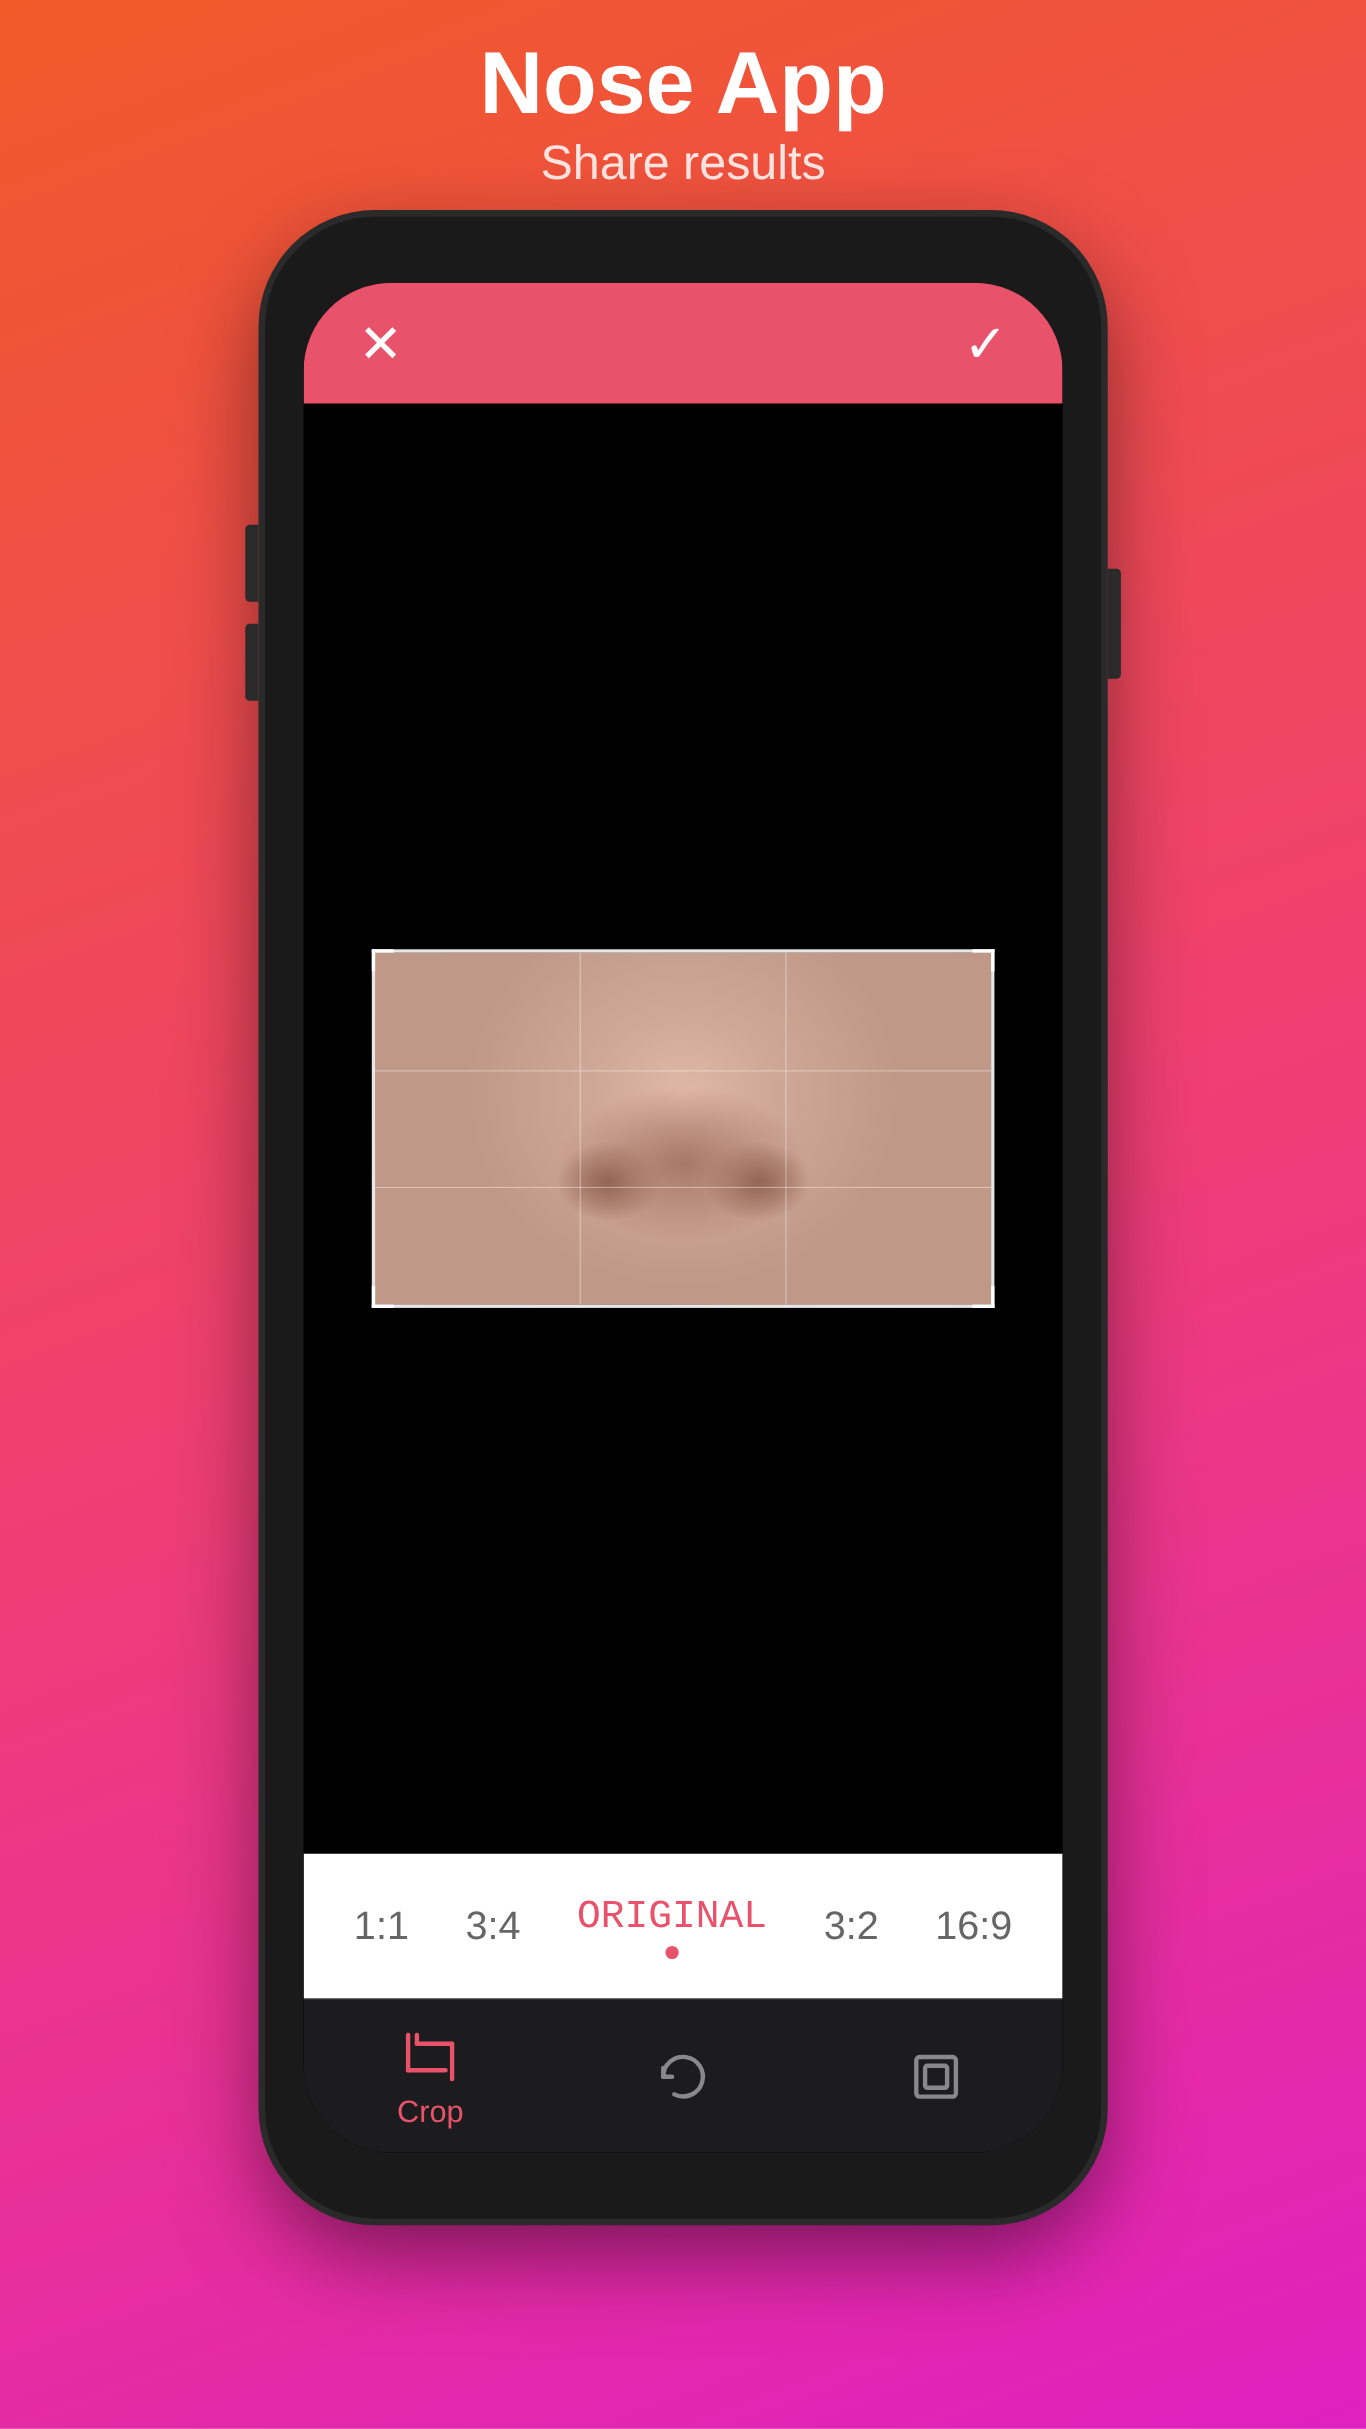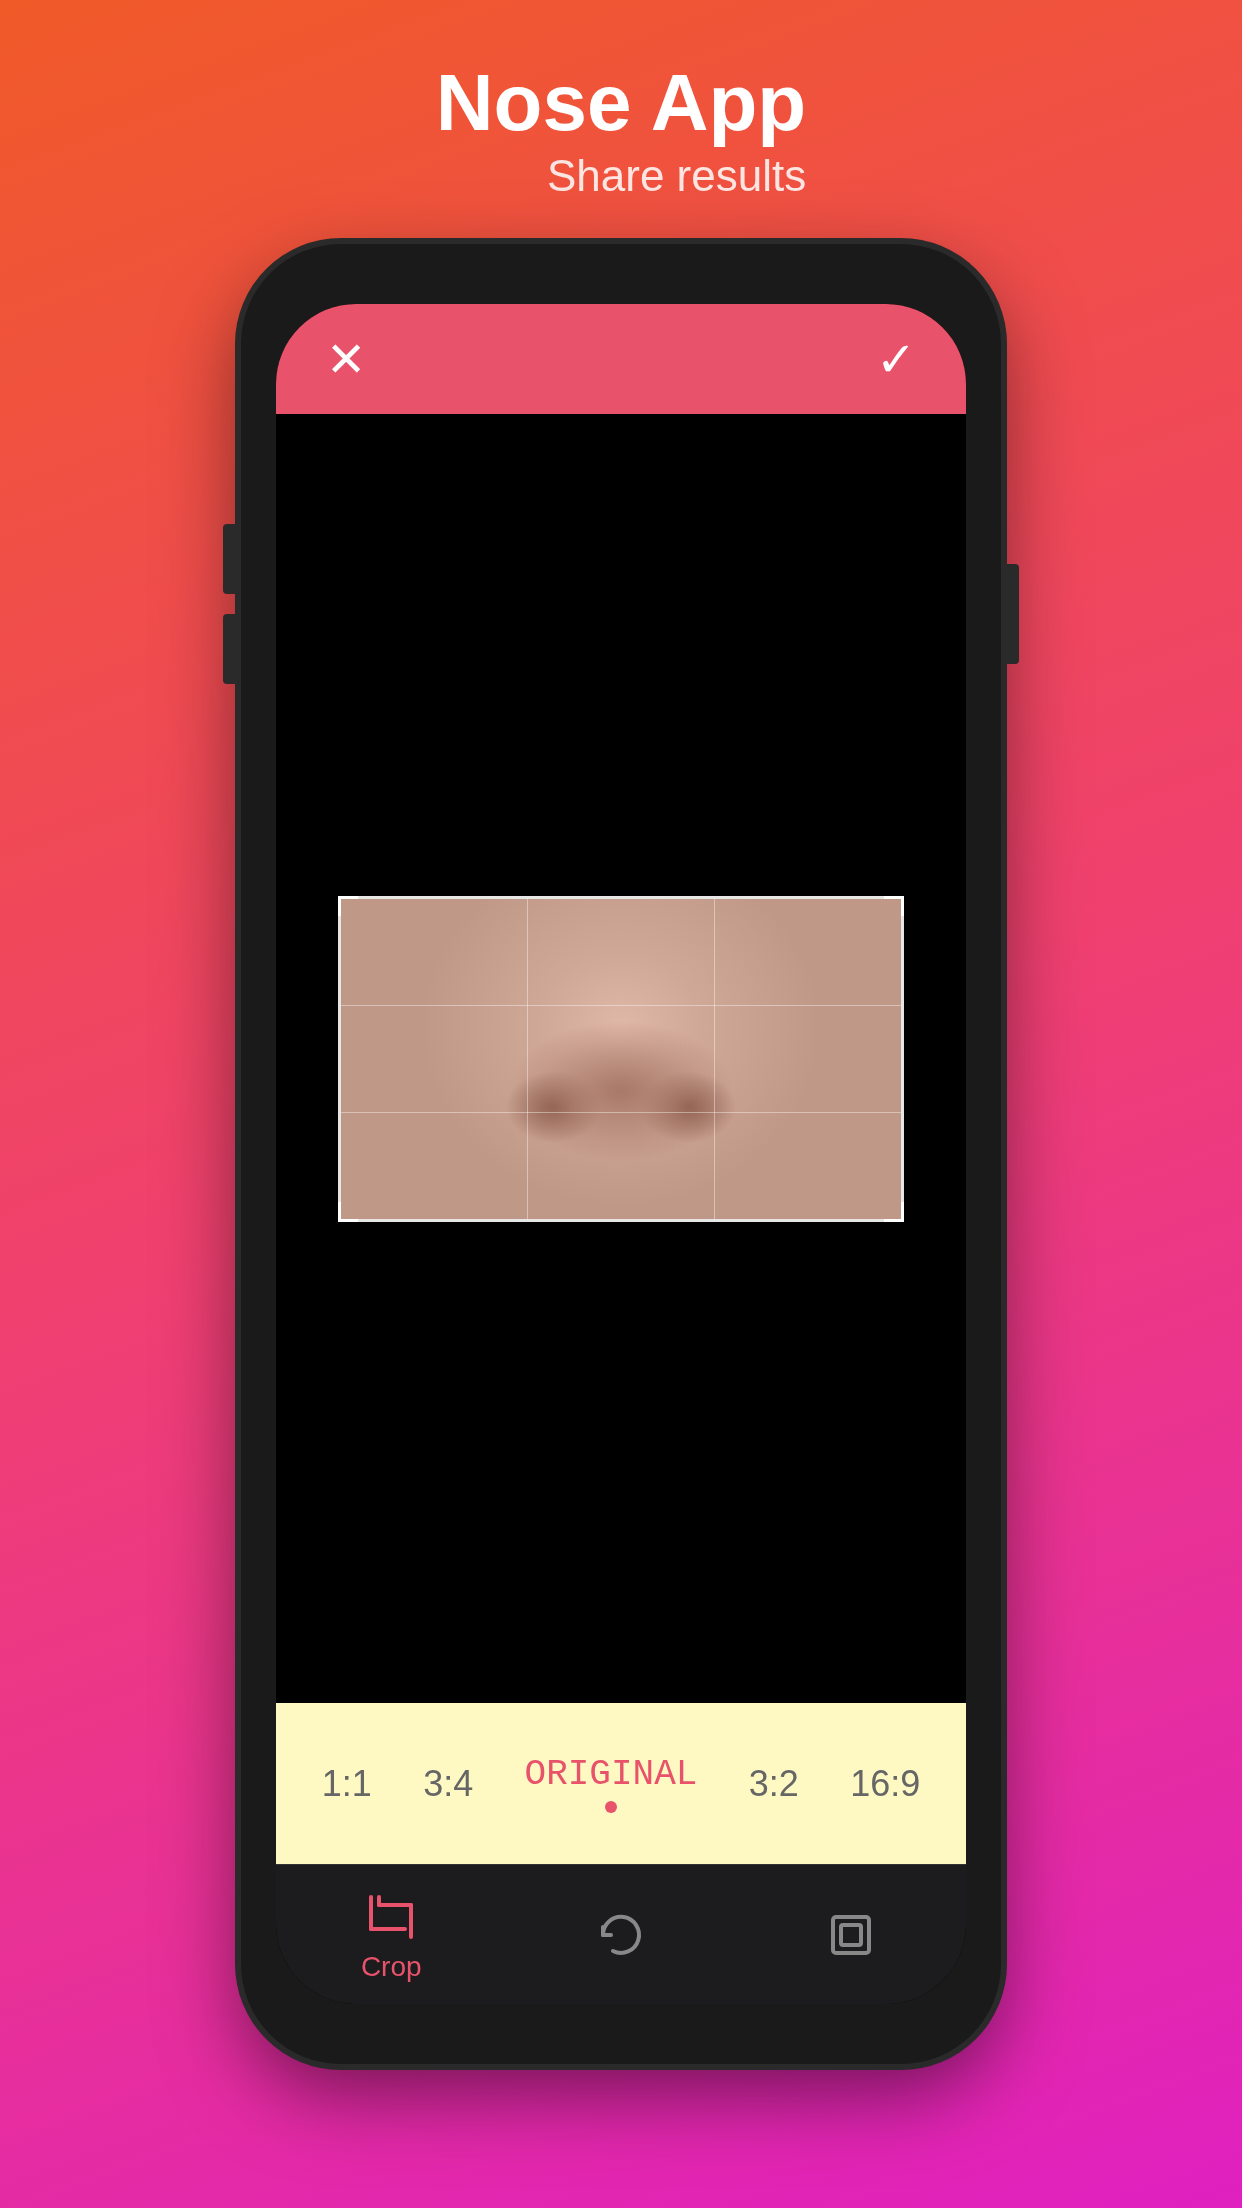--- a/index.html
+++ b/index.html
@@ -9,23 +9,23 @@
       height: 2208px;
       overflow: hidden;
       font-family: -apple-system, 'Helvetica Neue', Arial, sans-serif;
       background: linear-gradient(160deg, #f05a28 0%, #f04070 50%, #e020c0 100%);
       display: flex;
       flex-direction: column;
       align-items: center;
     }
 
     .top-header {
-      text-align: right;
-      padding-top: 59px;
-      margin-bottom: 40px;
+      text-align: center;
+      padding-top: 32px;
+      margin-bottom: 20px;
     }
 
     .app-title {
       font-size: 80px;
       font-weight: 900;
       color: #ffffff;
       line-height: 1.1;
     }
 
     .app-subtitle {
@@ -212,22 +212,22 @@
       border-style: solid;
     }
     .corner-tl { top: -3px; left: -3px; border-width: 3px 0 0 3px; }
     .corner-tr { top: -3px; right: -3px; border-width: 3px 3px 0 0; }
     .corner-bl { bottom: -3px; left: -3px; border-width: 0 0 3px 3px; }
     .corner-br { bottom: -3px; right: -3px; border-width: 0 3px 3px 0; }
 
     
     .ratio-bar {
       width: 100%;
-      height: 161px;
-      background: #fef9c3;
+      height: 132px;
+      background: #ffffff;
       display: flex;
       align-items: center;
       justify-content: space-around;
       padding: 0 20px;
       flex-shrink: 0;
     }
 
     .ratio-item {
       display: flex;
       flex-direction: column;

